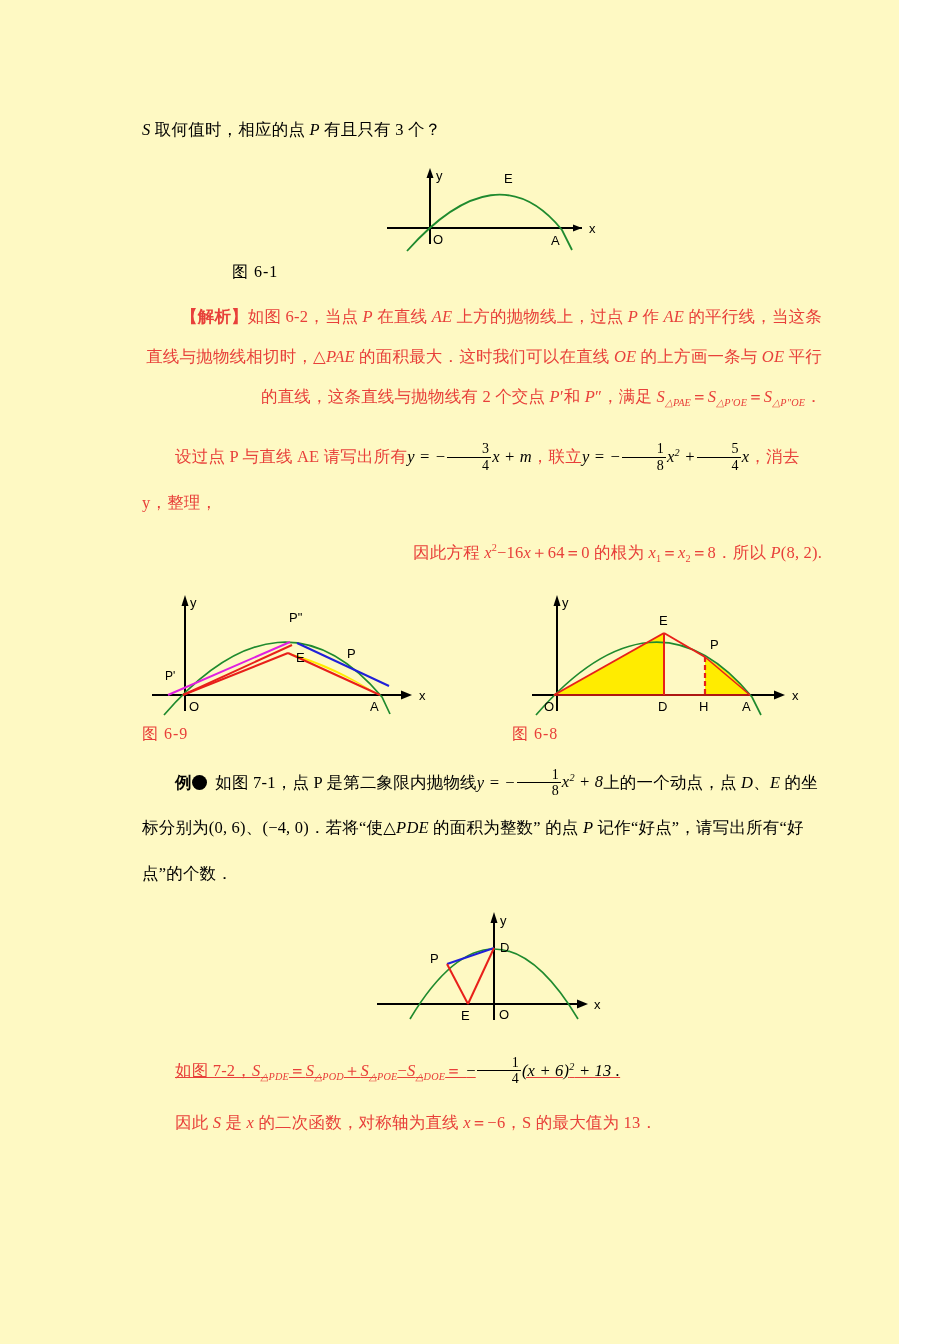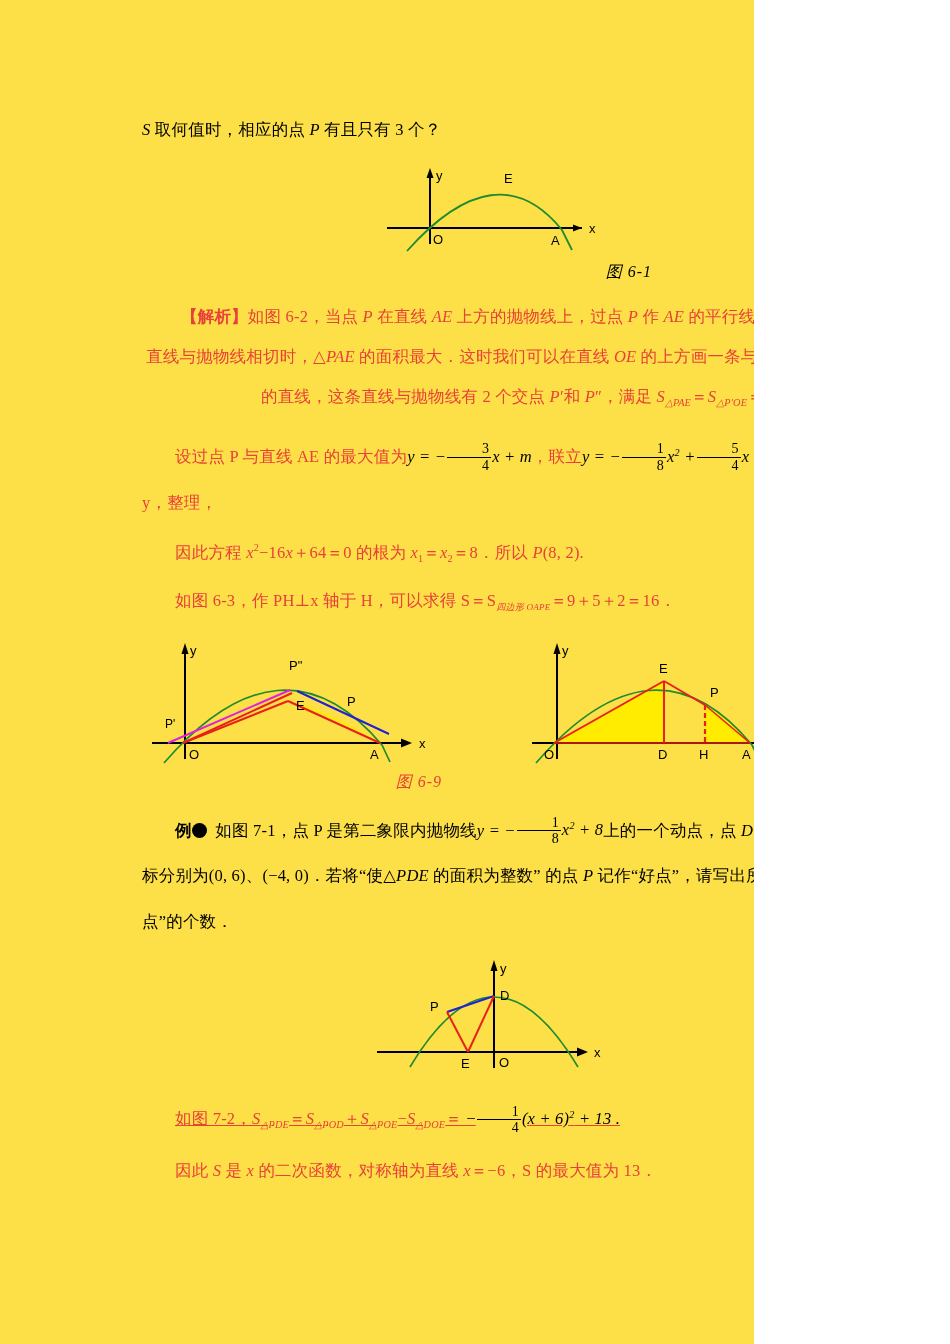--- a/index.html
+++ b/index.html
@@ -6,23 +6,23 @@
     margin: 0;
     padding: 0;
     background: #ffffff;
   }
   body {
     font-family: "Liberation Serif", "DejaVu Serif", serif;
     color: #000000;
   }
   .page {
     position: relative;
-    width: 754px;
+    width: 899px;
     height: 1344px;
-    background: #fde047;
+    background: #fef9c3;
     overflow: hidden;
   }
   .content {
     position: absolute;
     left: 142px;
     top: 0;
     width: 680px;
   }
   
   .para {
@@ -52,25 +52,24 @@
   }
   .frac .num { padding: 0 2px; }
   .frac .den { padding: 0 2px; border-top: 1px solid currentColor; }
   sub { font-size: 0.62em; }
   sup { font-size: 0.62em; }
   .tiny { font-size: 0.55em; }
 
   
   .fig-wrap { position: relative; }
   .caption {
-    text-align: right;
+    text-align: left;
     font-size: 16px;
     color: #000;
     letter-spacing: 1px;
-    font-style: italic;
   }
   .caption.red { color: #e8403a; }
 
   .circled {
     display: inline-block;
     width: 15px; height: 15px;
     line-height: 15px;
     border-radius: 50%;
     background: #000;
     color: #fff;
@@ -117,40 +116,37 @@
       <text x="409" y="87" font-size="13">A</text>
     </svg>
     <div class="caption" style="width:420px;margin-left:90px;">图 6-1</div>
   </div>
 
   <p class="para red indent" style="margin-top:14px;text-align:right;">
     <span class="bold">【解析】</span>如图 6-2，当点 <span class="mathvar">P</span> 在直线 <span class="mathvar">AE</span> 上方的抛物线上，过点 <span class="mathvar">P</span> 作 <span class="mathvar">AE</span> 的平行线，当这条直线与抛物线相切时，△<span class="mathvar">PAE</span> 的面积最大．这时我们可以在直线 <span class="mathvar">OE</span> 的上方画一条与 <span class="mathvar">OE</span> 平行的直线，这条直线与抛物线有 2 个交点 <span class="mathvar">P</span>′和 <span class="mathvar">P</span>″，满足 <span class="mathvar">S</span><sub class="mathvar">△PAE</sub>＝<span class="mathvar">S</span><sub class="mathvar">△P′OE</sub>＝<span class="mathvar">S</span><sub class="mathvar">△P″OE</sub>．
   </p>
 
   <p class="para red indent" style="margin-top:6px;line-height:46px;">
-    <span>设过点 P 与直线 AE 的最大值为</span><span class="mathvar" style="color:#000">y = −</span><span class="frac" style="color:#000">
+    <span>设过点 P 与直线 AE 请写出所有</span><span class="mathvar" style="color:#000">y = −</span><span class="frac" style="color:#000">
           <span class="num">3</span>
           <span class="den">4</span>
         </span><span class="mathvar" style="color:#000">x + m</span><span>，联立</span><span class="mathvar" style="color:#000">y = −</span><span class="frac" style="color:#000">
           <span class="num">1</span>
           <span class="den">8</span>
         </span><span class="mathvar" style="color:#000">x<sup>2</sup> +</span><span class="frac" style="color:#000">
           <span class="num">5</span>
           <span class="den">4</span>
         </span><span class="mathvar" style="color:#000">x</span><span>，消去 y，整理，</span>
   </p>
 
 
-  <p class="para red indent" style="margin-top:2px;">
+  <p class="para red indent" style="margin-top:2px;text-align:right;">
     因此方程 <span class="mathvar">x</span><sup>2</sup>−16<span class="mathvar">x</span>＋64＝0 的根为 <span class="mathvar">x</span><sub>1</sub>＝<span class="mathvar">x</span><sub>2</sub>＝8．所以 <span class="mathvar">P</span>(8, 2).
   </p>
 
-  <p class="para red indent" style="margin-top:2px;">
-    <span>如图 6-3，作 PH⊥x 轴于 H，可以求得 S＝S</span><sub class="tiny mathvar">四边形 OAPE</sub><span>＝9＋5＋2＝16．</span>
-  </p>
 
   <div class="row2" style="margin-top:6px;">
 
     <div class="fig-wrap">
       <svg width="300" height="135" viewBox="0 0 300 135">
 
         <path d="M 147 68 Q 190 82 237 110 Q 195 84 150 70 Z" fill="#ffec00" stroke="none"></path>
         <path d="M 150 70 Q 196 86 237 110 Q 192 80 147 68 Z" fill="#ffec00" stroke="none"></path>
 
         <line x1="10" y1="110" x2="265" y2="110" stroke="#000" stroke-width="2"></line>

